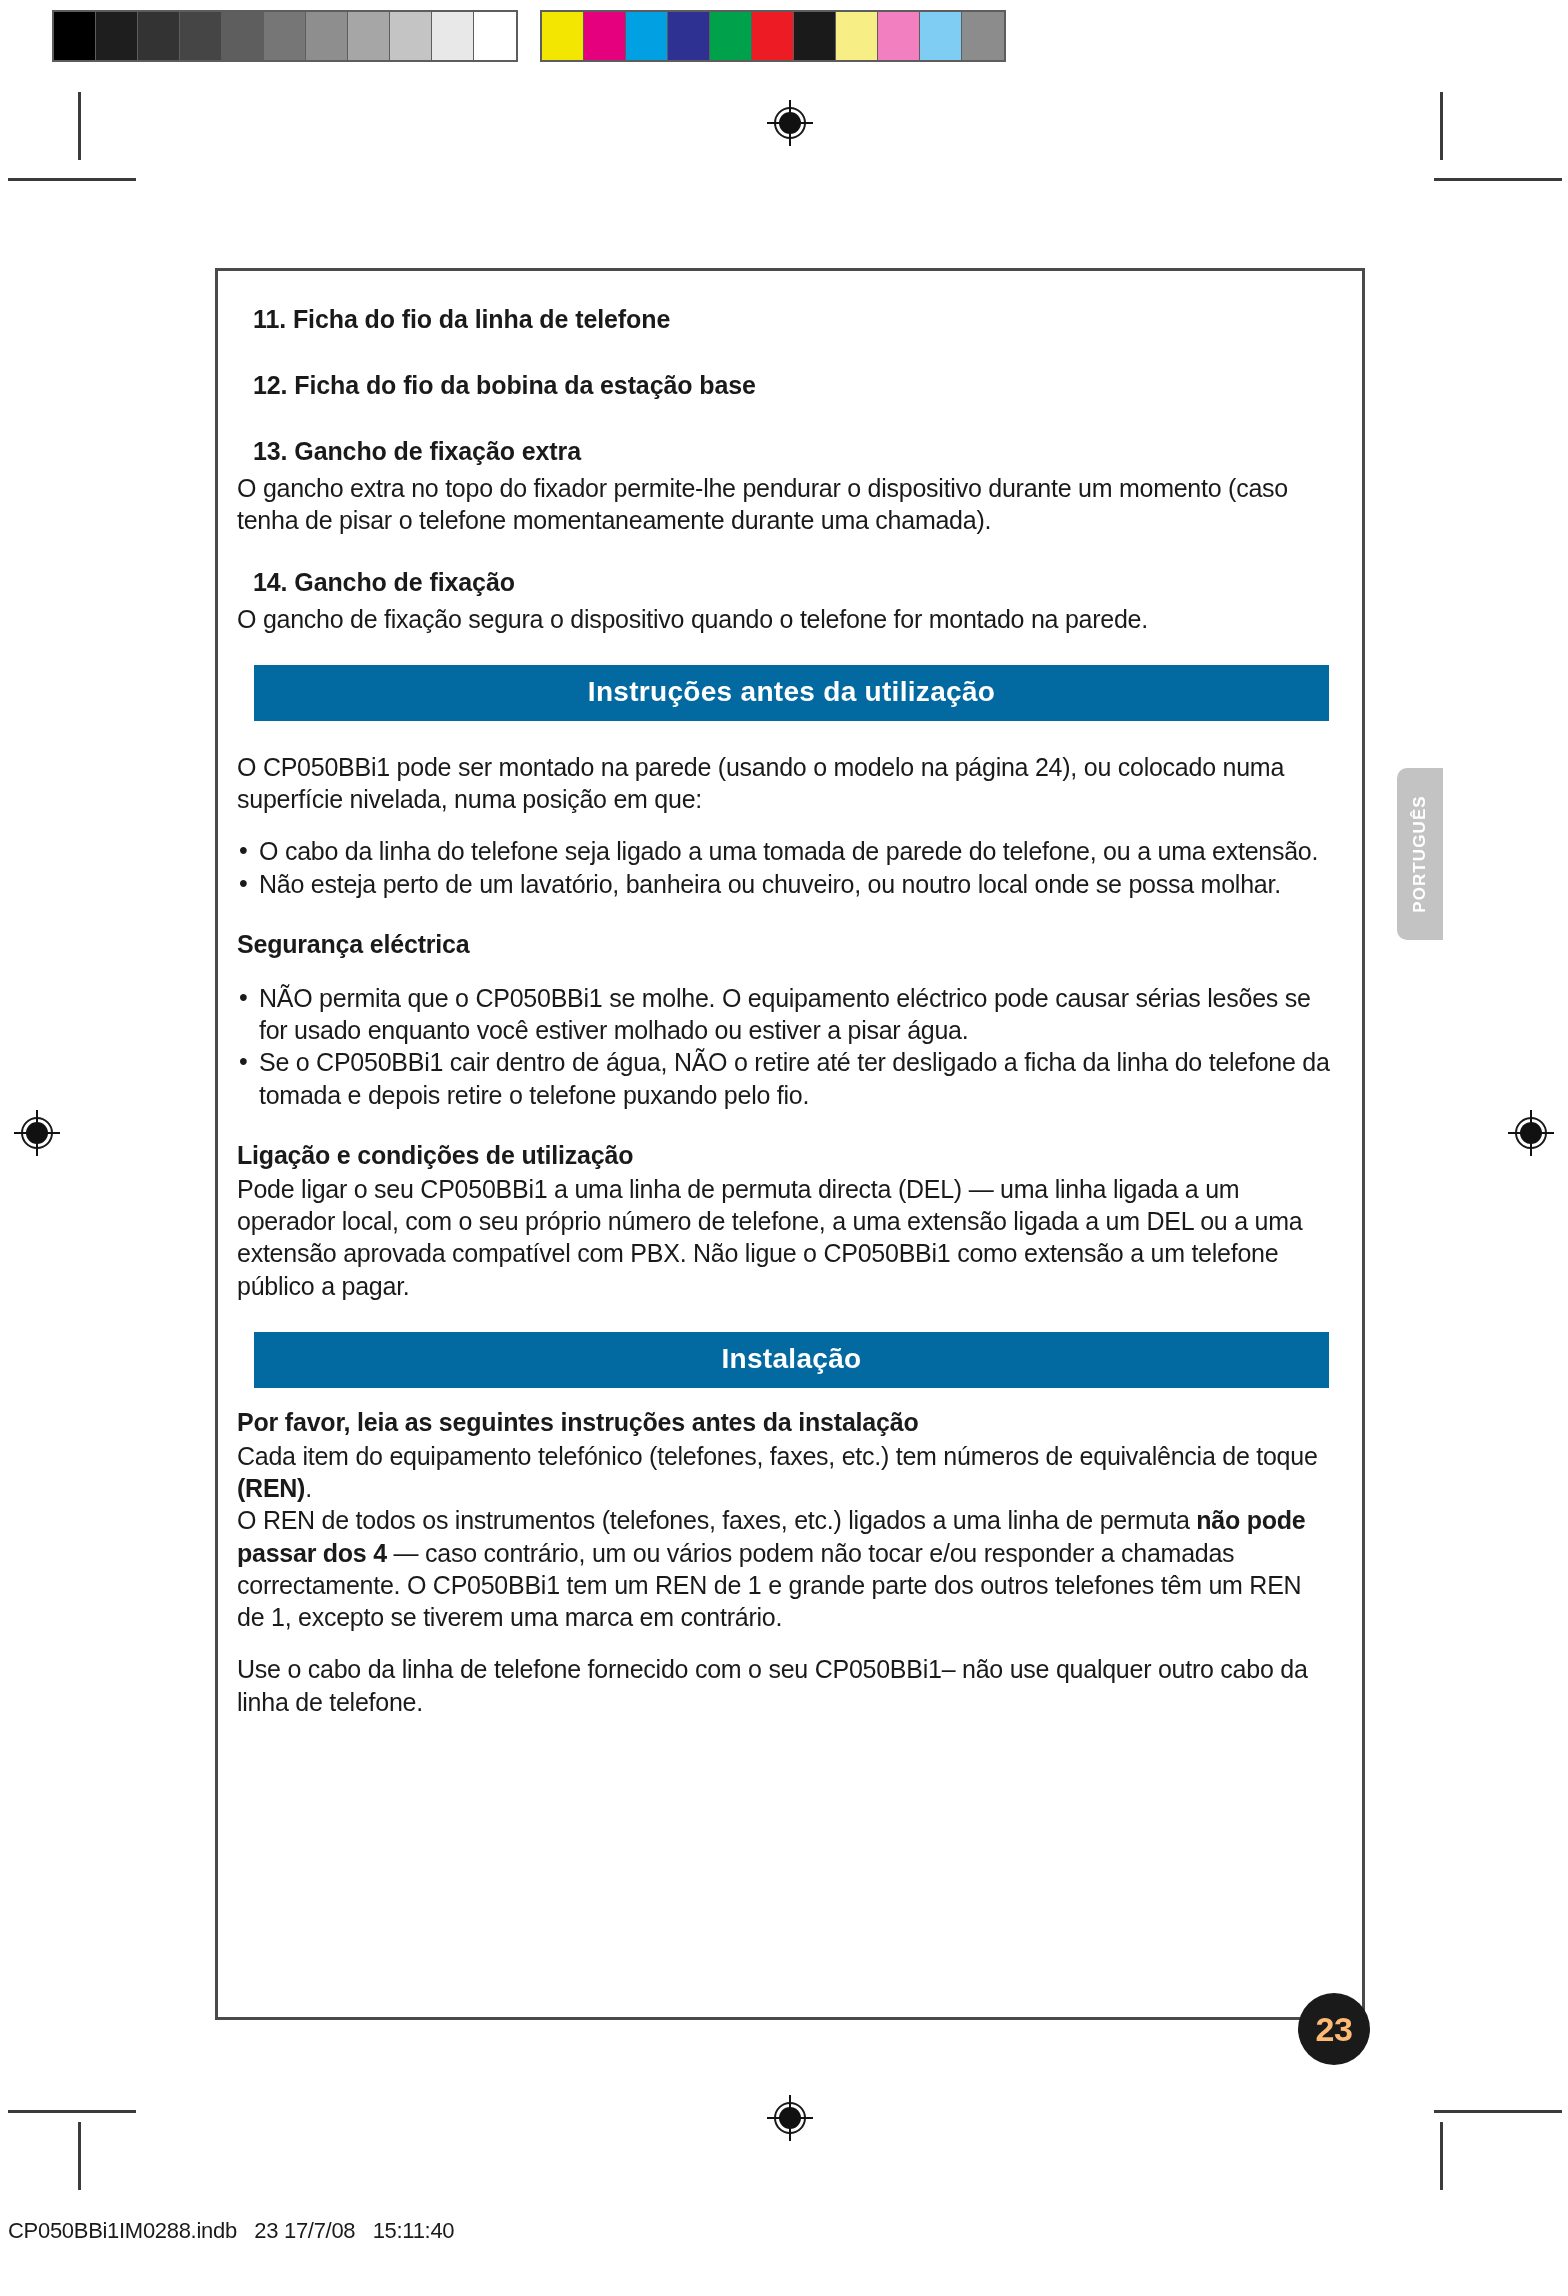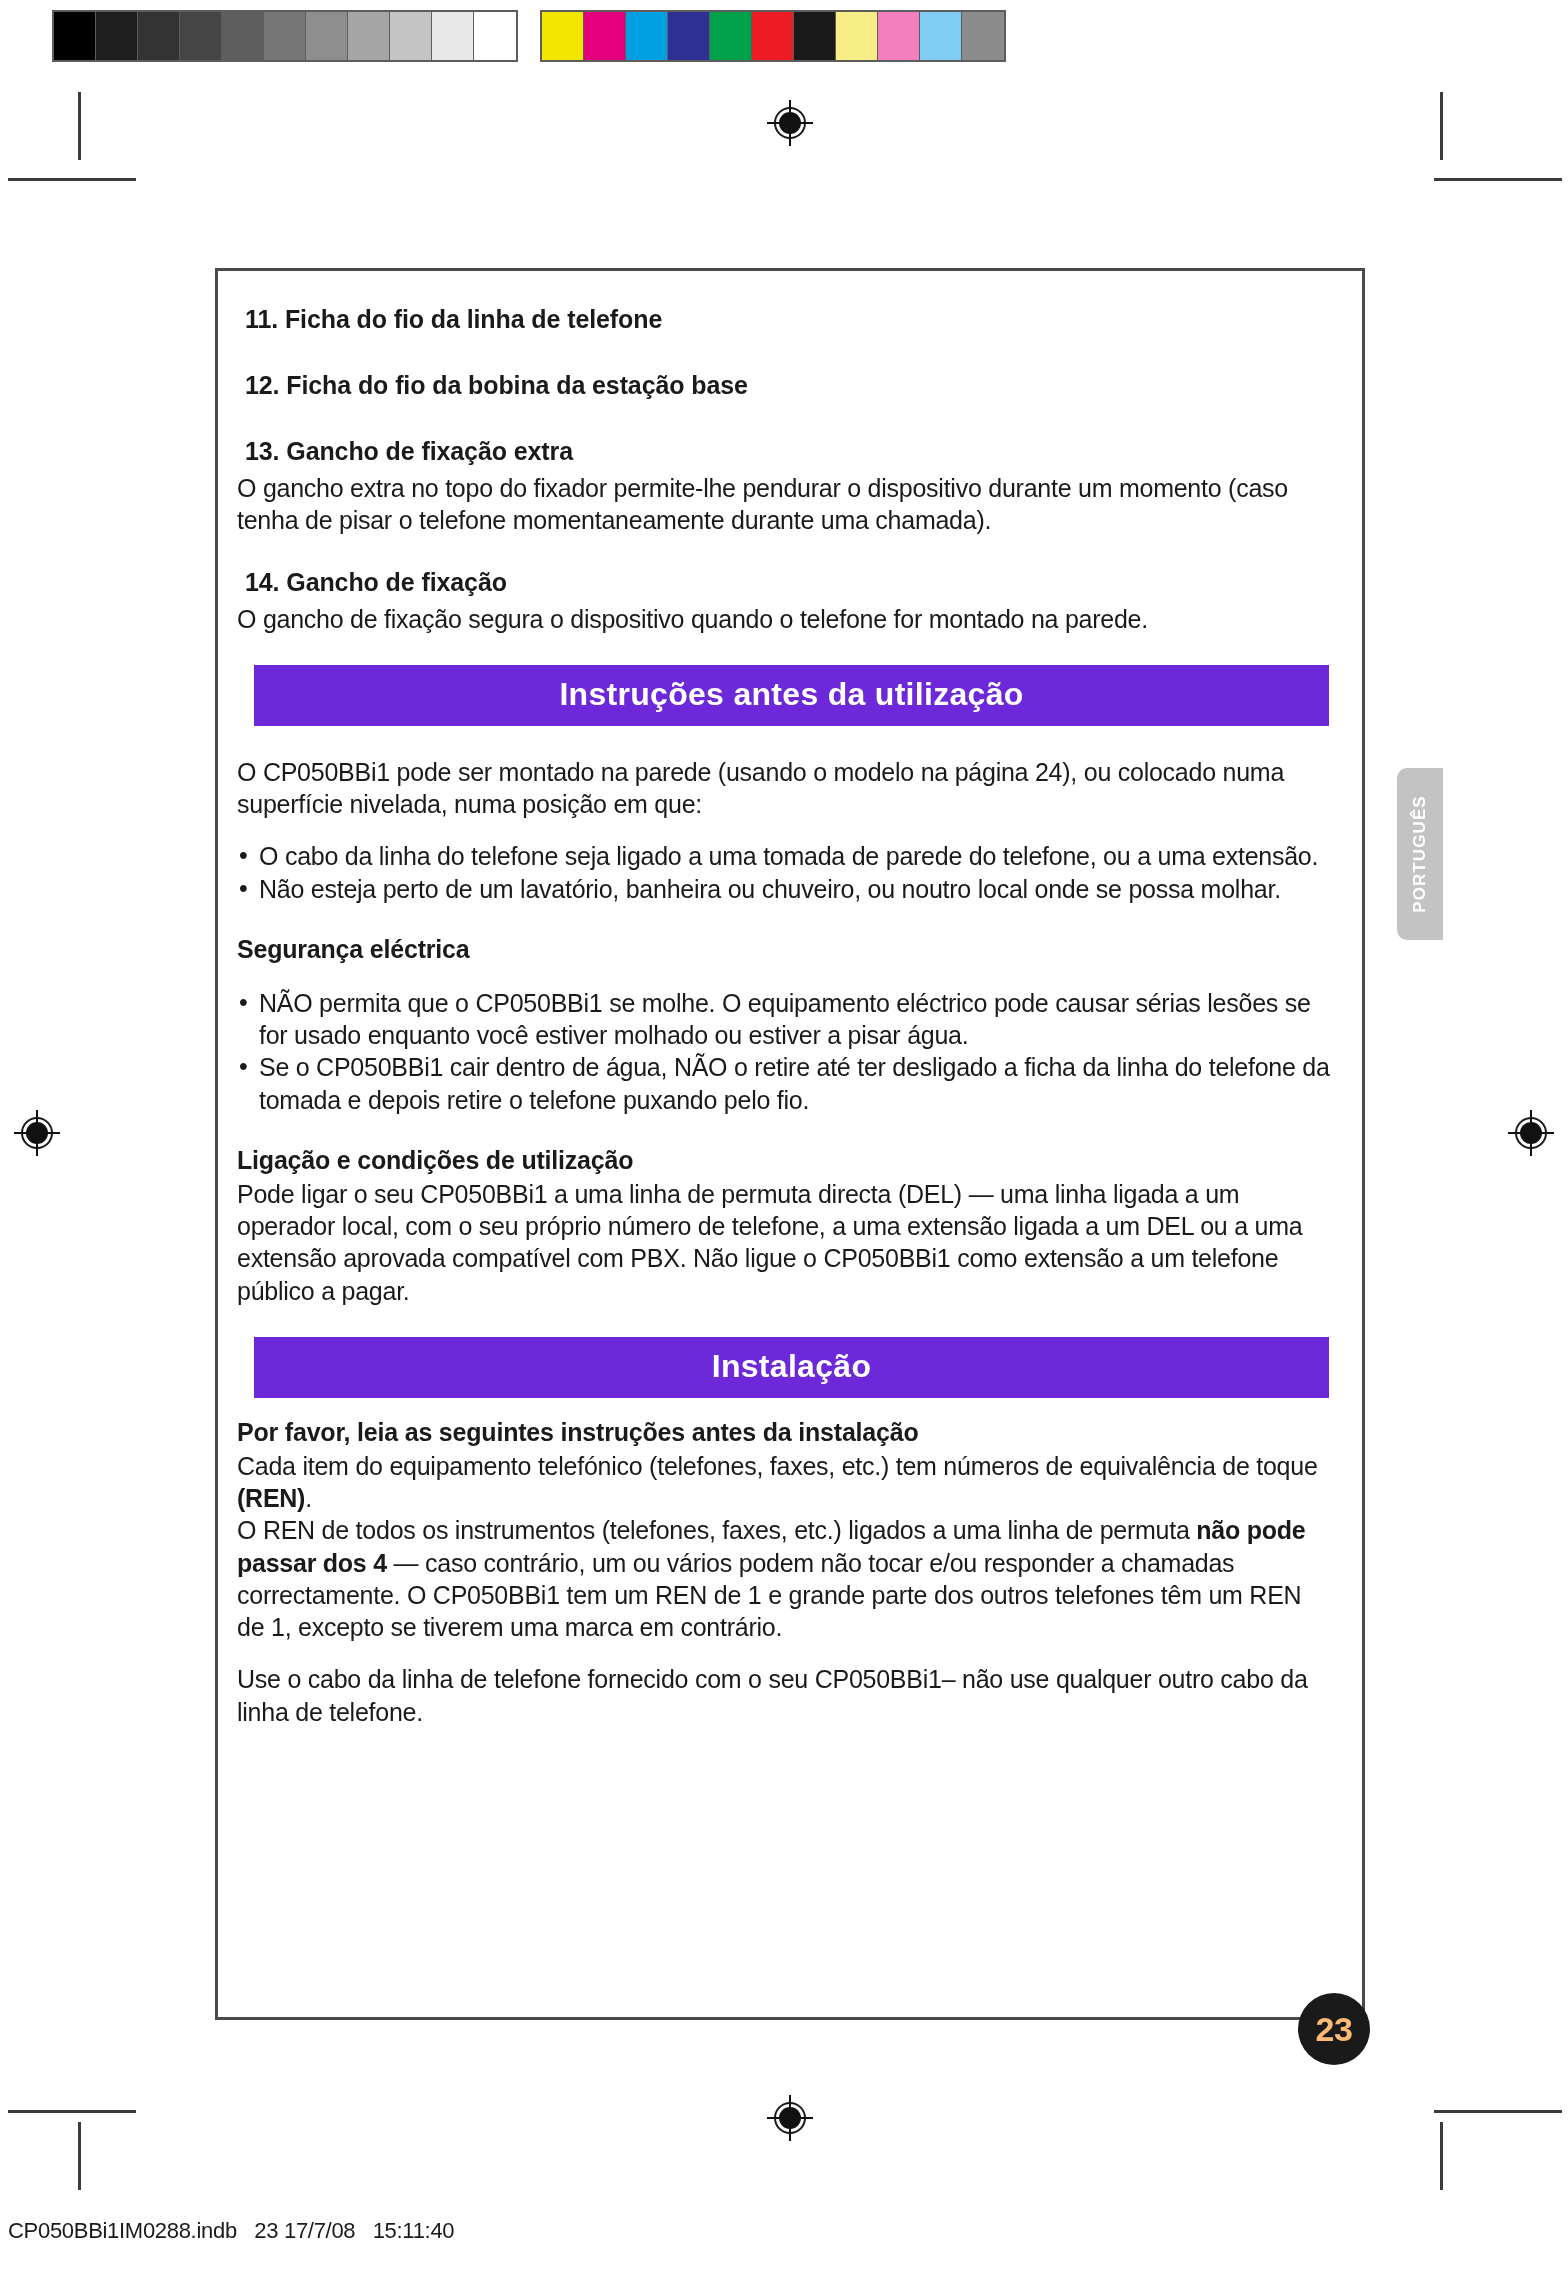--- a/index.html
+++ b/index.html
@@ -101,21 +101,21 @@
     left: 19px;
     top: 33px;
     width: 1093px;
   }
 
   
   .numbered-heading {
     font-size: 25px;
     font-weight: bold;
     letter-spacing: -0.1px;
-    margin: 0 0 6px 8px;
+    margin: 0 0 6px 16px;
     line-height: 1.2;
   }
   .spaced-heading { margin-bottom: 36px; }
   .body-text {
     font-size: 25px;
     line-height: 1.29;
     margin: 0;
     letter-spacing: -0.25px;
   }
   .sub-heading {
@@ -124,23 +124,23 @@
     margin: 0 0 3px 0;
     letter-spacing: -0.2px;
   }
   .block-gap { height: 30px; }
   .block-gap-sm { height: 20px; }
 
   
   .section-banner {
     margin-left: 17px;
     margin-right: 1px;
-    background: #6d28d9;
+    background: #0369a1;
     color: #ffffff;
-    font-size: 32px;
+    font-size: 28px;
     font-weight: bold;
     text-align: center;
     padding: 11px 0 13px 0;
     letter-spacing: 0.3px;
   }
 
   
   .bullet-list {
     margin: 0;
     padding: 0;

